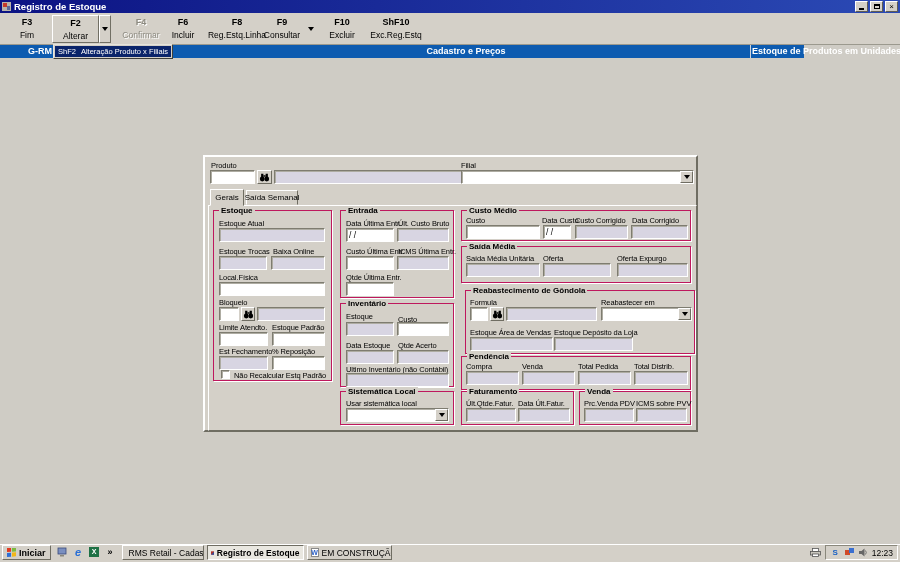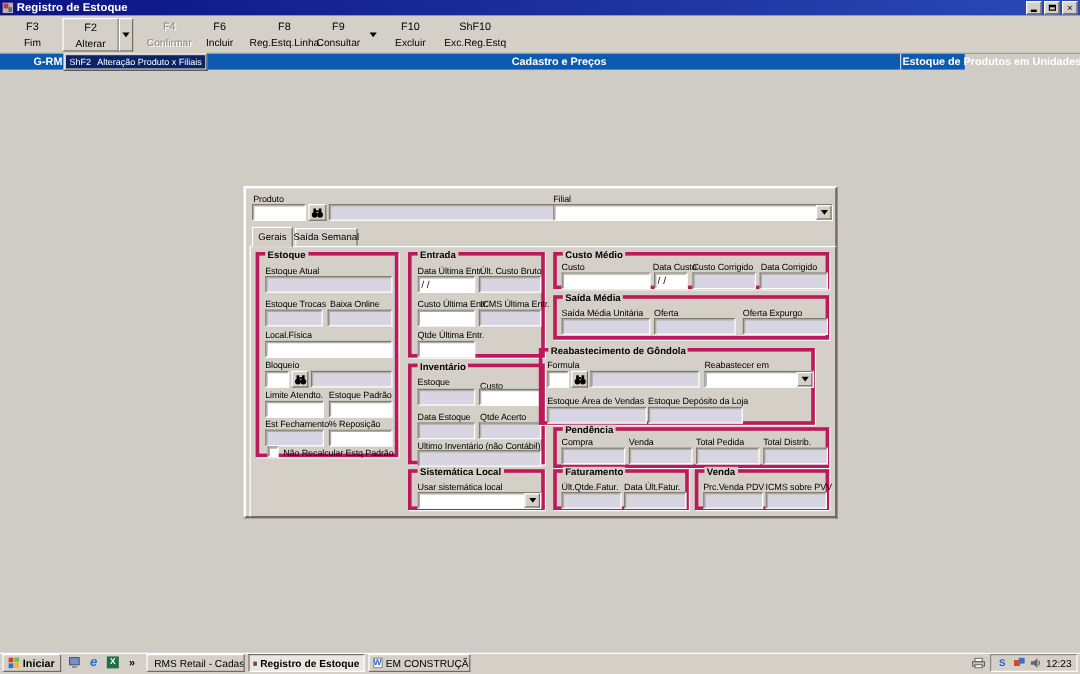--- a/index.html
+++ b/index.html
@@ -16,21 +16,21 @@
   .winbtn{width:13px;height:11px;background:#d4d0c8;border:1px solid;
           border-color:#fff #5e5c54 #5e5c54 #fff;display:flex;align-items:center;
           justify-content:center;color:#000;font-size:8px;line-height:8px}
   .min-glyph{display:block;width:5px;border-bottom:2px solid #000;margin-top:5px}
   .max-glyph{display:block;width:6px;height:5px;border:1px solid #000;border-top-width:2px}
 
   
   .toolbar{position:absolute;left:0;top:13px;width:900px;height:32px;background:#d4d0c8;
            border-bottom:1px solid #9b998e}
   .tbi{position:absolute;top:2px;height:28px;text-align:center;padding-top:2px;cursor:default}
-  .tbi .k{display:block;font-size:9px;font-weight:normal}
+  .tbi .k{display:block;font-size:9px;font-weight:bold}
   .tbi .c{display:block;font-size:8.5px;margin-top:3px}
   .tbi.disabled .k,.tbi.disabled .c{color:#8c8a80;text-shadow:1px 1px 0 #fff}
   .tbtn{border:1px solid;border-color:#fff #716f64 #716f64 #fff}
   .arrbtn{position:absolute;top:2px;height:28px;display:flex;align-items:center;justify-content:center}
   .tri{width:0;height:0;border-left:3px solid transparent;border-right:3px solid transparent;
        border-top:4px solid #000}
 
   
   .bluebar{position:absolute;left:0;top:45px;width:804px;height:13px;background:#0d5bb0;
            color:#fff;font-weight:bold;font-size:9px}
@@ -46,21 +46,21 @@
 
   
   .panel{position:absolute;left:203px;top:155px;width:495px;height:277px;background:#d4d0c8;
          border:2px solid;border-color:#fff #6f6d62 #6f6d62 #fff}
   .lbl{position:absolute;font-size:7.5px;letter-spacing:-0.1px;white-space:nowrap}
   .fld{position:absolute;height:14px;background:#fff;border:1px solid;
        border-color:#7e7c70 #fff #fff #7e7c70;box-shadow:inset 1px 1px 0 #aeaca2;
        font-size:8.5px;padding:0 2px;font-family:"Liberation Sans",sans-serif}
   input.fld{outline:none}
   .ro{background:#d8d5e2}
-  .grp{position:absolute;border:3px solid #be185d;box-shadow:1px 1px 0 #fff}
+  .grp{position:absolute;border:1px solid #be185d;box-shadow:1px 1px 0 #fff}
   .gt{position:absolute;top:-5px;left:5px;background:#d4d0c8;font-size:8px;font-weight:bold;
       line-height:9px;padding:0 2px;white-space:nowrap}
   .tab{position:absolute;height:15px;top:33px;background:#d4d0c8;border:1px solid;
        border-color:#fff #6f6d62 transparent #fff;font-size:8px;display:flex;align-items:center;
        justify-content:center;padding:0 5px;white-space:nowrap}
   .tab.active{top:32px;height:17px;z-index:3}
   .tabc{position:absolute;left:3px;top:48px;width:489px;height:226px;border:1px solid;
         border-color:#fff #6f6d62 #6f6d62 #fff}
   .binoc{position:absolute;height:14px;background:#d4d0c8;border:1px solid;
          border-color:#fff #6f6d62 #6f6d62 #fff;display:flex;align-items:center;justify-content:center}
@@ -292,21 +292,21 @@
       <div class="grp" style="left:252px;top:40px;width:230px;height:37px">
         <span class="gt">Saída Média</span>
         <span class="lbl" style="left:4px;top:7px">Saída Média Unitária</span>
         <span class="lbl" style="left:81px;top:7px">Oferta</span>
         <span class="lbl" style="left:155px;top:7px">Oferta Expurgo</span>
         <div class="fld ro" style="left:4px;top:16px;width:74px"></div>
         <div class="fld ro" style="left:81px;top:16px;width:68px"></div>
         <div class="fld ro" style="left:155px;top:16px;width:71px"></div>
       </div>
 
-      <div class="grp" style="left:240px;top:84px;width:230px;height:64px">
+      <div class="grp" style="left:256px;top:84px;width:230px;height:64px">
         <span class="gt">Reabastecimento de Gôndola</span>
         <span class="lbl" style="left:4px;top:7px">Formula</span>
         <span class="lbl" style="left:135px;top:7px">Reabastecer em</span>
         <input class="fld" style="left: 4px; top: 16px; width: 18px;">
         <span class="binoc" style="left:24px;top:16px;width:14px">
           <svg width="11" height="9" viewBox="0 0 14 12" fill="#000">
             <rect x="2.5" y="1" width="3" height="5"></rect>
               <rect x="8.5" y="1" width="3" height="5"></rect>
             <rect x="5.5" y="3" width="3" height="2"></rect>
             <circle cx="4" cy="8" r="3.2"></circle>

